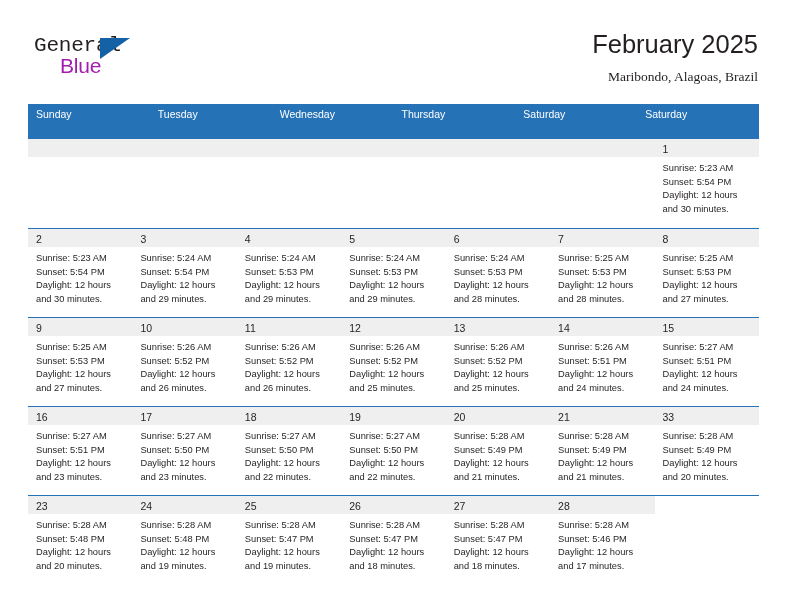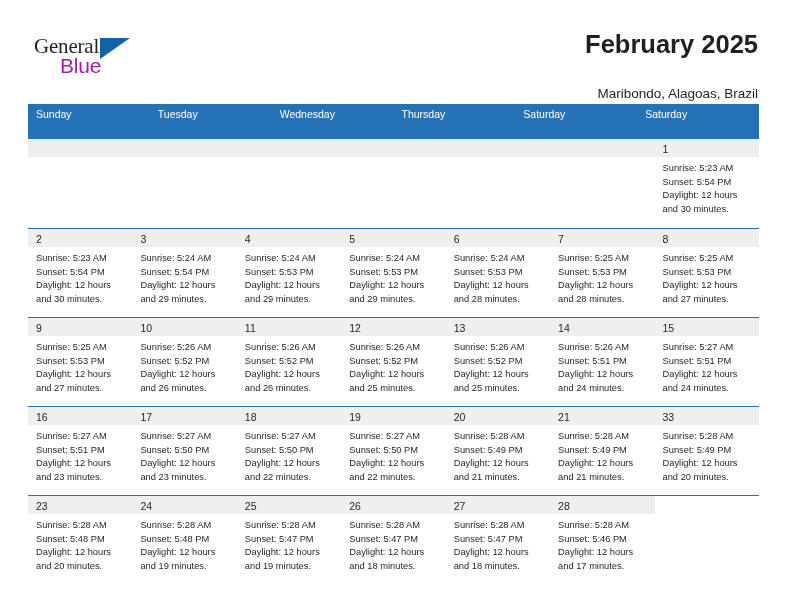--- a/index.html
+++ b/index.html
@@ -36,21 +36,21 @@
     width: 120px;
     height: 52px;
   }
   .logo-general {
     position: absolute;
     left: 0;
     top: 0;
     font-size: 21px;
     letter-spacing: -0.2px;
     color: #231f20;
-    font-family: Liberation Serif, serif;
+    font-family: Liberation Mono, monospace;
     line-height: 24px;
   }
   .logo-blue {
     position: absolute;
     left: 26px;
     top: 20px;
     font-size: 21px;
     letter-spacing: -0.2px;
     color: #a21caf;
     line-height: 24px;
@@ -66,32 +66,33 @@
   }
 
   .title-block {
     position: absolute;
     right: 0;
     top: 0;
     text-align: right;
   }
   .cal-title {
     font-size: 25.5px;
-    font-weight: bold;
+    font-weight: normal;
     color: #231f20;
     line-height: 32px;
     margin: 0;
     white-space: nowrap;
   }
   .cal-subtitle {
     font-size: 13.5px;
     color: #231f20;
     line-height: 20px;
-    margin-top: 24px;
+    margin-top: 7px;
     white-space: nowrap;
+    font-family: Liberation Serif, serif;
   }
 
   
   .calendar {
     position: absolute;
     left: 28px;
     top: 104px;
     width: 731px;
   }
   .weekday-row {

